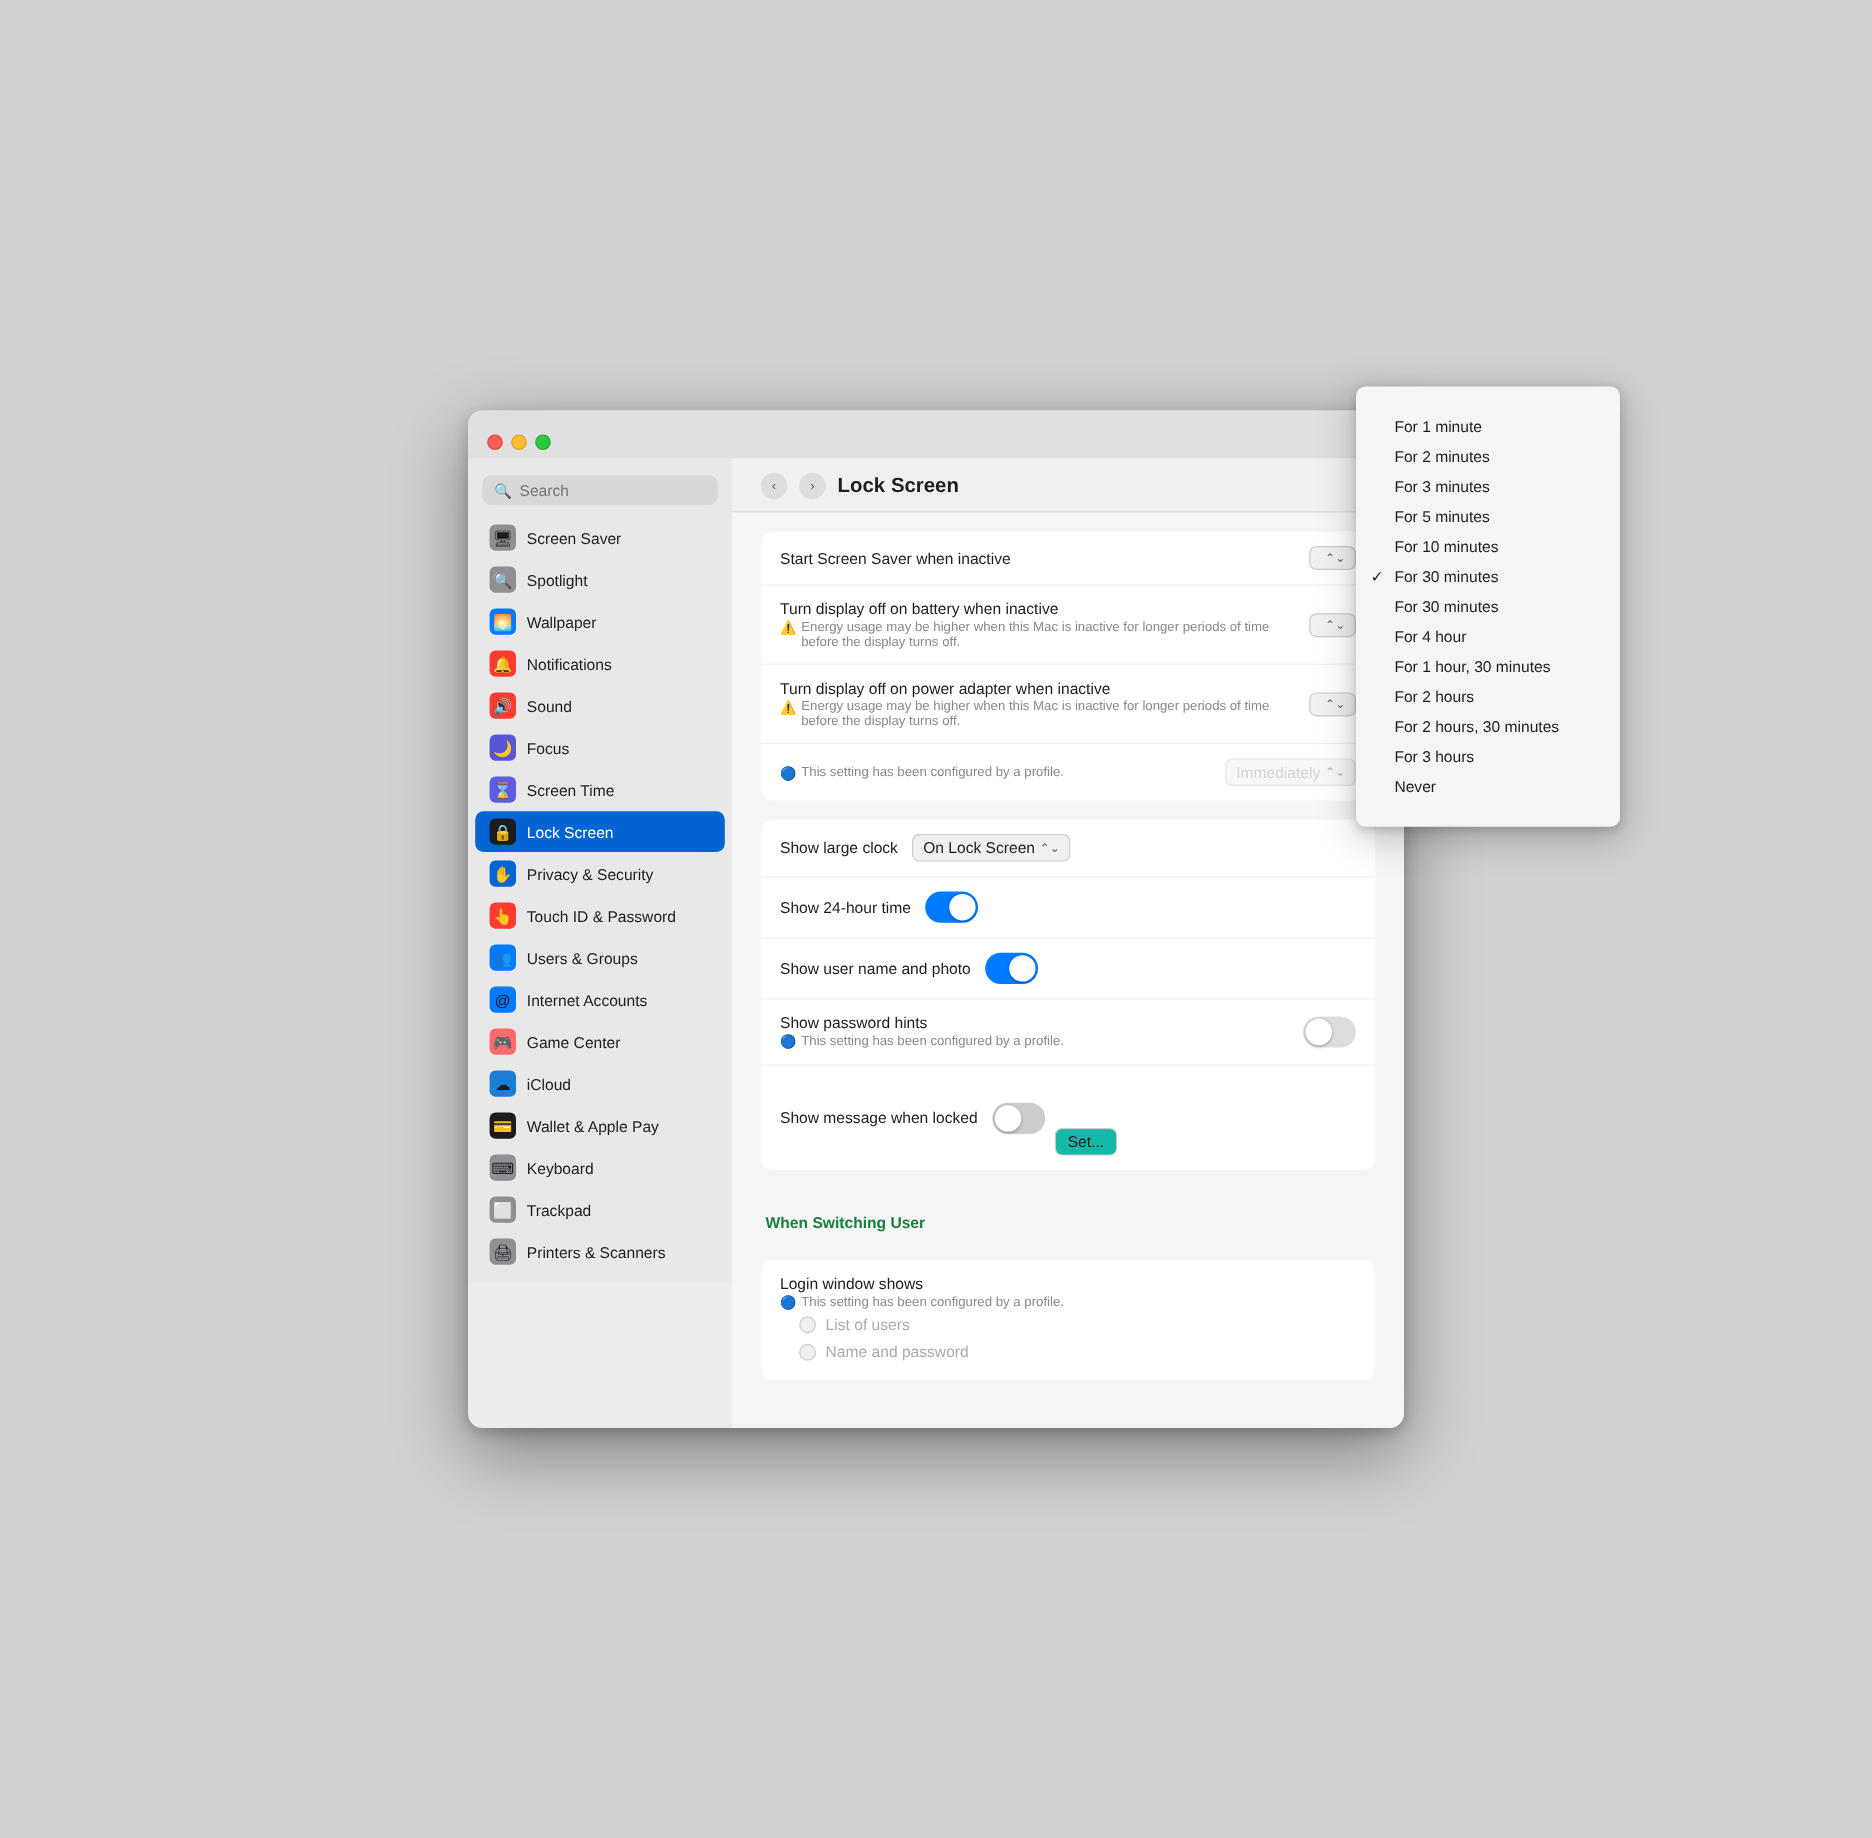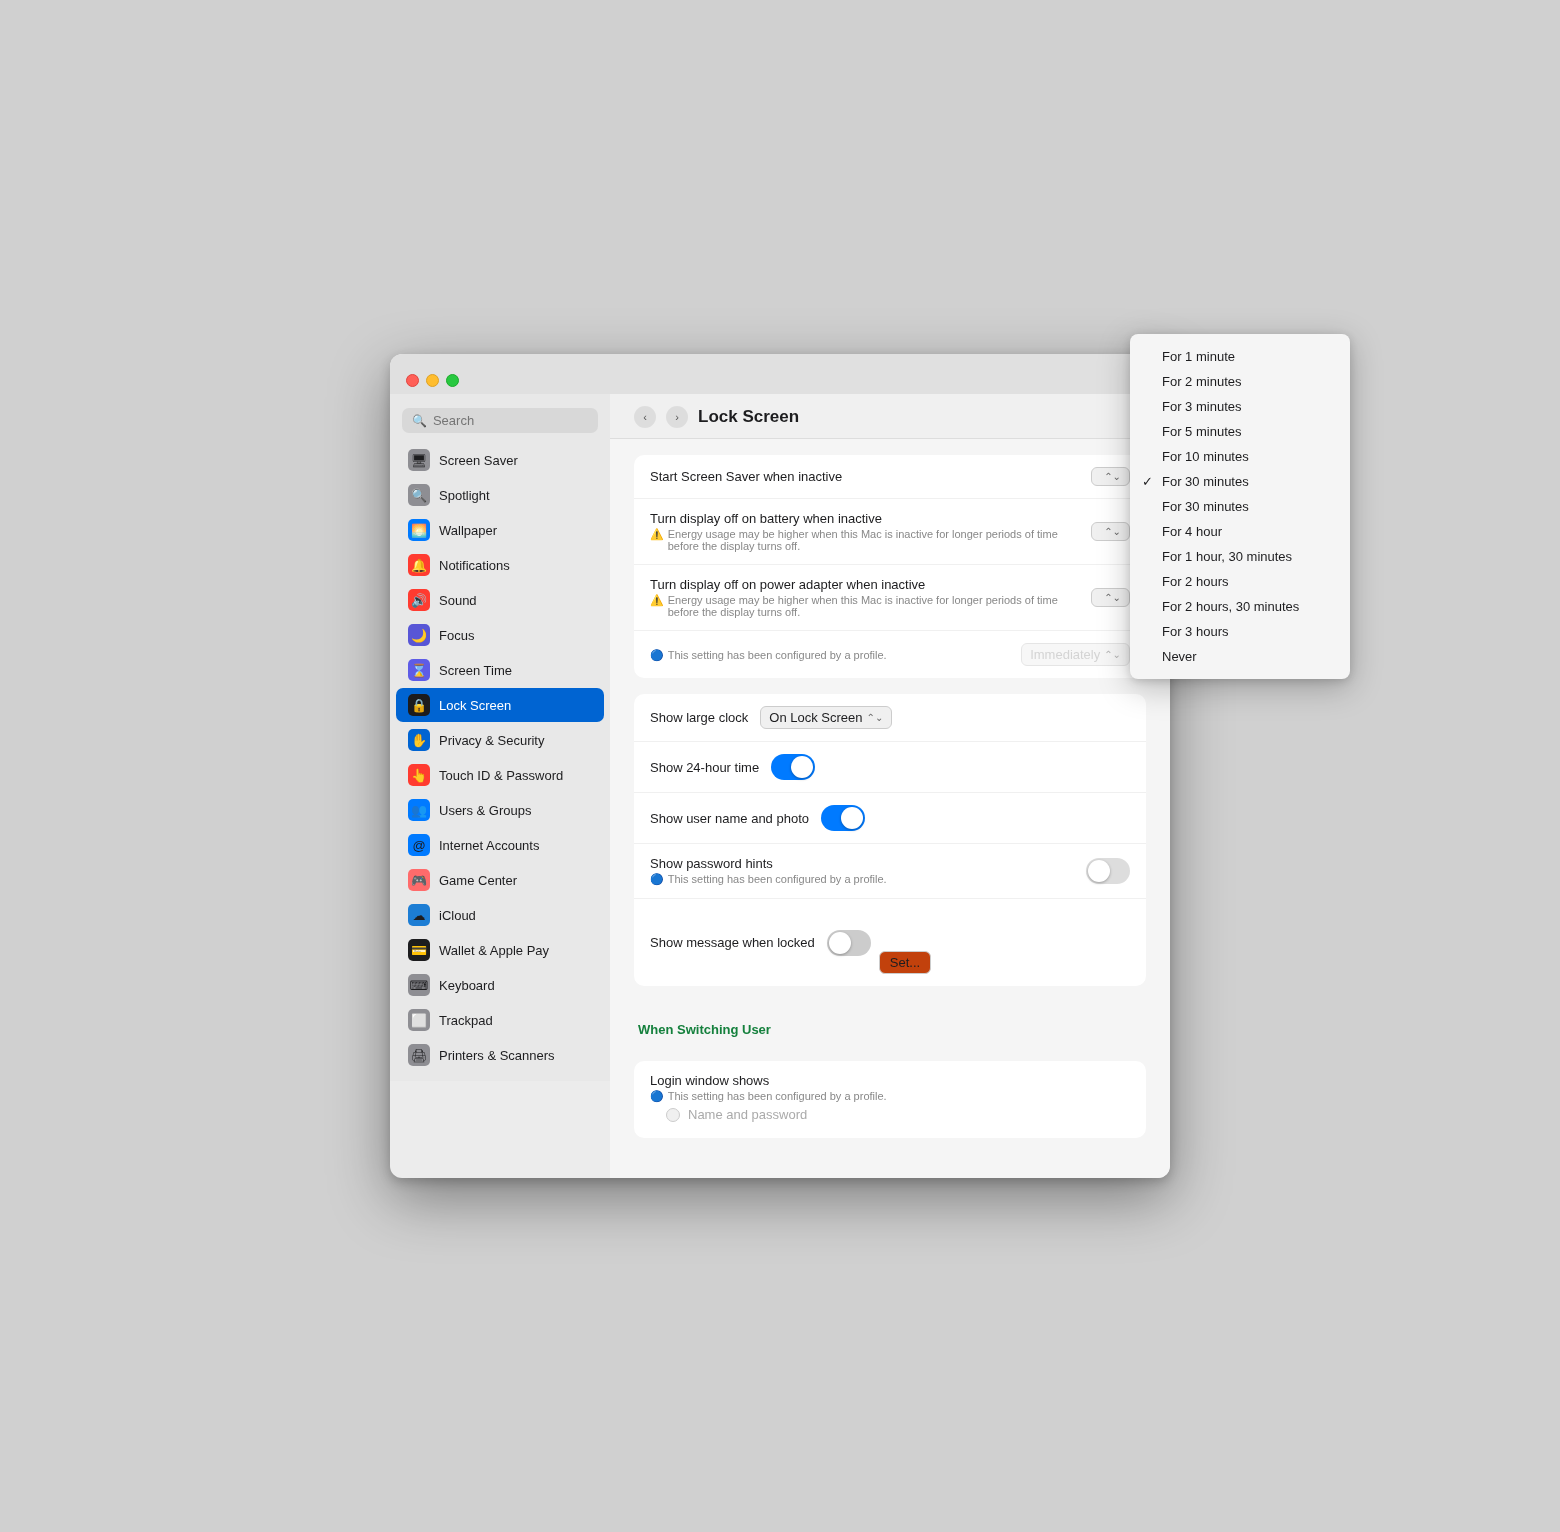--- a/index.html
+++ b/index.html
@@ -19,21 +19,21 @@
     }
 
     
     .dropdown-popup {
       position: absolute;
       top: -20px;
       right: -180px;
       background: #f5f5f5;
       border-radius: 8px;
       box-shadow: 0 8px 32px rgba(0,0,0,0.25), 0 2px 8px rgba(0,0,0,0.15);
-      padding: 10px 0;
+      padding: 21px 0;
       min-width: 220px;
       z-index: 100;
     }
 
     .dropdown-popup .menu-item {
       padding: 5px 28px 5px 32px;
       font-size: 13px;
       color: #1d1d1f;
       cursor: pointer;
       position: relative;
@@ -302,21 +302,21 @@
       flex-shrink: 0;
     }
 
     .dropdown-ctrl .arrows {
       font-size: 10px;
       color: #666;
     }
 
     
     .set-btn {
-      background: #c2410c;
+      background: #14b8a6;
       border: 1px solid #ccc;
       border-radius: 6px;
       padding: 3px 10px;
       font-size: 13px;
       color: #1d1d1f;
       cursor: pointer;
       flex-shrink: 0;
       margin-top: 40px;
     }
 
@@ -601,20 +601,24 @@
           <div class="settings-section">
             <div class="settings-row">
               <div class="row-label-group">
                 <div class="row-label">Login window shows</div>
                 <div class="row-sublabel">
                   <span class="profile-icon">🔵</span>
                   <span>This setting has been configured by a profile.</span>
                 </div>
                 <div class="radio-option">
                   <div class="radio-dot"></div>
+                  <span>List of users</span>
+                </div>
+                <div class="radio-option">
+                  <div class="radio-dot"></div>
                   <span>Name and password</span>
                 </div>
               </div>
             </div>
           </div>
         </div>
       </div>
     </div>
   </div>
 </div>

